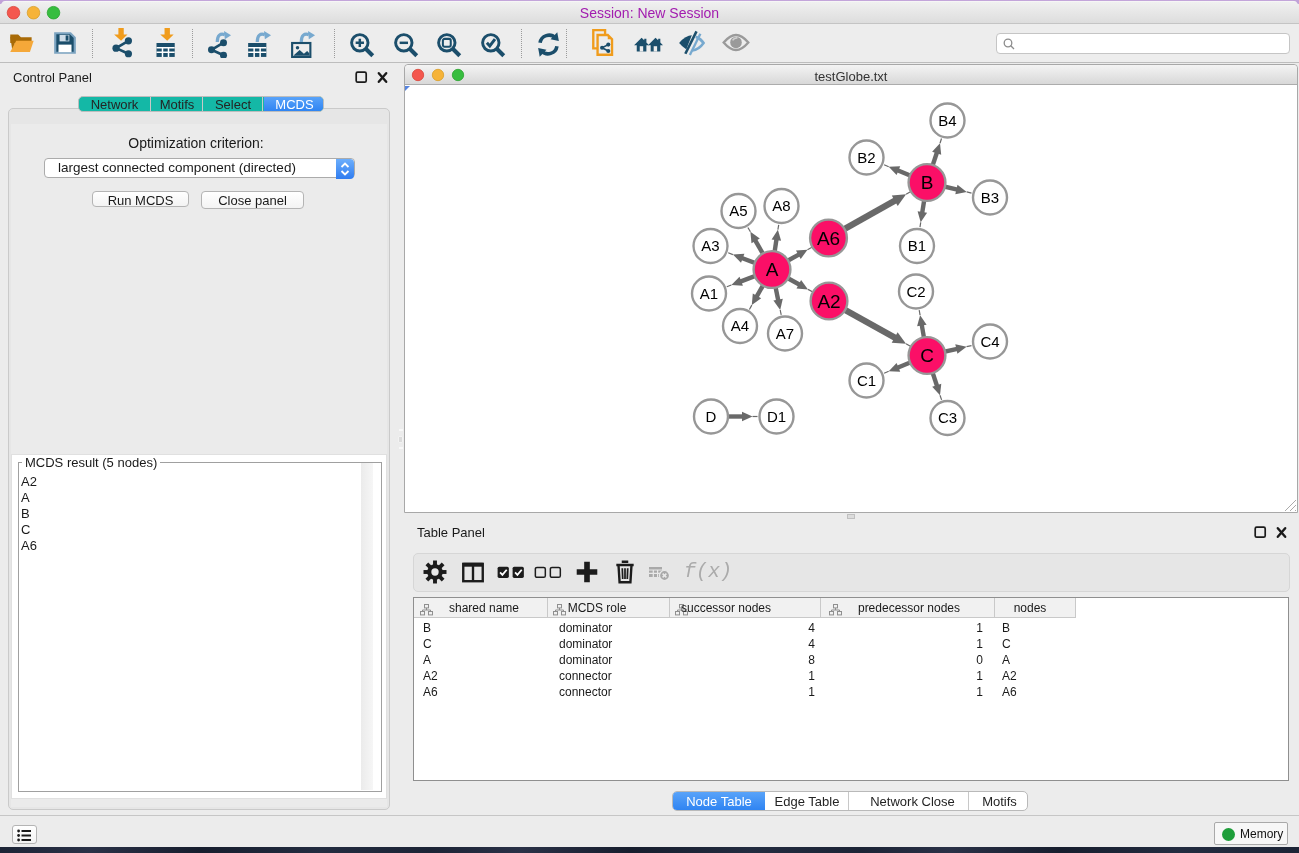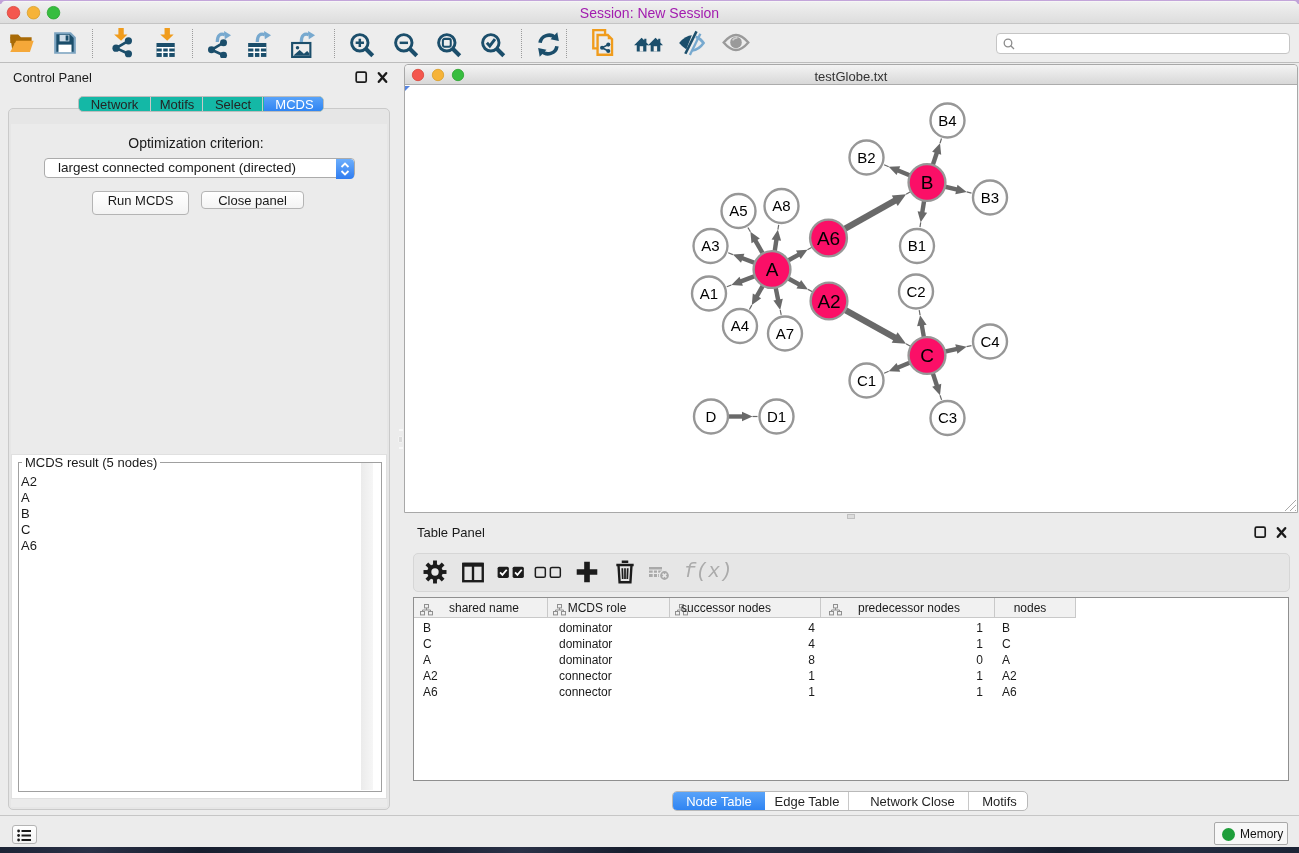--- a/index.html
+++ b/index.html
@@ -184,21 +184,21 @@
 <stop offset="0" stop-color="#6caefc"></stop>
           <stop offset="1" stop-color="#2f7cf0"></stop>
         </linearGradient>
       </defs>
 <path d="M0 0 H14 Q18 0 18 4 V16 Q18 20 14 20 H0 Z" fill="url(#bg)"></path>
 <path d="M5.5 8 L9 4.5 L12.5 8" fill="none" stroke="#fff" stroke-width="1.8"></path>
 <path d="M5.5 12 L9 15.5 L12.5 12" fill="none" stroke="#fff" stroke-width="1.8"></path>
 </svg>
 </div>
 
-<div class="btn" style="left:92px;top:191px;width:97px;height:24px;line-height:17px">Run MCDS</div>
+<div class="btn" style="left:92px;top:191px;width:97px;height:16px;line-height:17px">Run MCDS</div>
 <div class="btn" style="left:201px;top:191px;width:103px;height:18px;line-height:17px">Close panel</div>
 
 <div class="abs" style="left:11px;top:454px;width:376px;height:345px;background:#fff;border:1px solid #e0e0e0"></div>
 <div class="abs" style="left:18px;top:462px;width:364px;height:330px;border:1px solid #a0a0a0"></div>
 <div class="abs" style="left:22px;top:455px;background:#fff;padding:0 3px">MCDS result (5 nodes)</div>
 <div class="abs" style="left:361px;top:463px;width:12px;height:327px;background:linear-gradient(90deg,#ebebeb,#f6f6f6)"></div>
 <div class="abs" style="left:21px;top:474px;line-height:16px">A2<br>A<br>B<br>C<br>A6</div>
 
 <div class="abs" style="left:398px;top:436px;width:5px;height:7px;background:#dcdcdc;border:1px solid #f2f2f2;border-radius:1px"></div>
 <div class="abs" style="left:399px;top:429px;width:4px;height:2px;background:#f8f8f8"></div>

